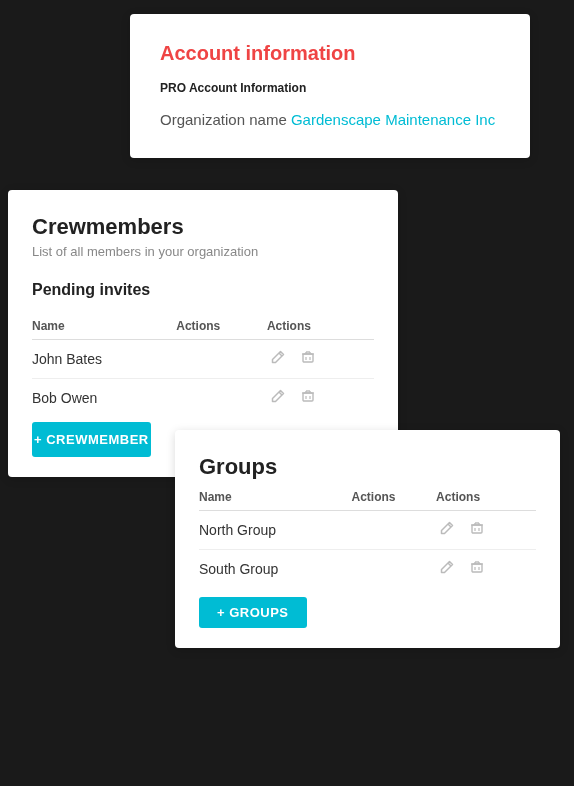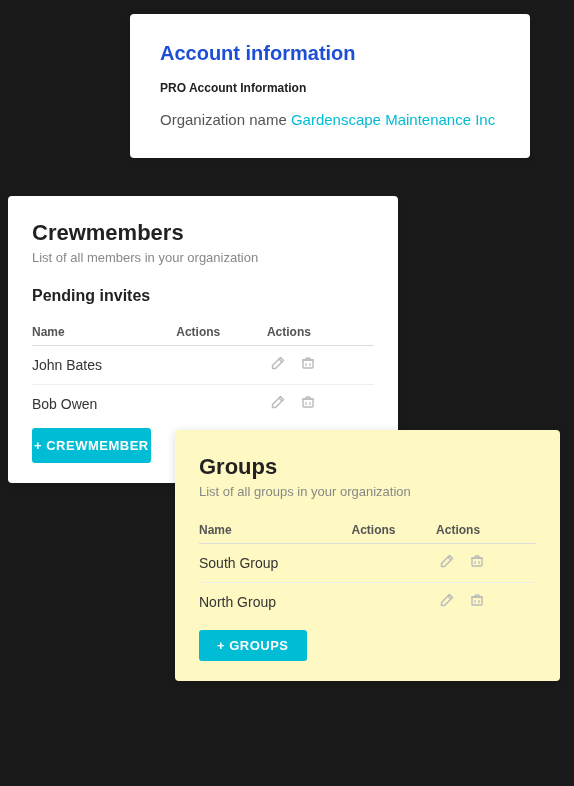--- a/index.html
+++ b/index.html
@@ -21,21 +21,21 @@
       background: #fff;
       border-radius: 4px;
       padding: 28px 30px 30px 30px;
       box-shadow: 0 2px 10px rgba(0,0,0,0.15);
       z-index: 1;
     }
 
     .account-card h1 {
       font-size: 20px;
       font-weight: 700;
-      color: #1d4ed8;
+      color: #ef4444;
       margin-bottom: 16px;
     }
 
     .account-card h2 {
       font-size: 12px;
       font-weight: 700;
       color: #222;
       margin-bottom: 16px;
     }
 
@@ -45,21 +45,21 @@
     }
 
     .account-card .org-link {
       color: #00bcd4;
       text-decoration: none;
     }
 
     
     .crew-card {
       position: absolute;
-      top: 196px;
+      top: 190px;
       left: 8px;
       width: 390px;
       background: #fff;
       border-radius: 4px;
       padding: 24px 24px 60px 24px;
       box-shadow: 0 2px 10px rgba(0,0,0,0.15);
       z-index: 2;
     }
 
     .crew-card h1 {
@@ -140,21 +140,21 @@
       cursor: pointer;
       text-transform: uppercase;
     }
 
     
     .groups-card {
       position: absolute;
       top: 430px;
       left: 175px;
       width: 385px;
-      background: #fef9c3;
+      background: #ffffff;
       border-radius: 4px;
       padding: 24px 24px 60px 24px;
       box-shadow: 0 2px 10px rgba(0,0,0,0.15);
       z-index: 2;
     }
 
     .groups-card h1 {
       font-size: 22px;
       font-weight: 700;
       color: #222;
@@ -253,53 +253,52 @@
         </div>
       </td>
     </tr>
       </tbody>
   </table>
   <button class="add-crew-btn">+ CREWMEMBER</button>
 </div>
 
 <div class="groups-card">
   <h1>Groups</h1>
-  <p class="subtitle">List of all groups in your organization</p>
   <table class="table">
     <thead>
       <tr>
         <th>Name</th>
         <th>Actions</th>
         <th class="th-actions">Actions</th>
       </tr>
     </thead>
     <tbody id="groups-tbody">
     <tr>
-      <td>South Group</td>
+      <td>North Group</td>
       <td></td>
       <td>
         <div class="actions-cell">
           <button class="icon-btn"><svg width="14" height="14" viewBox="0 0 14 14" fill="none" xmlns="http://www.w3.org/2000/svg">
     <path d="M9.5 1.5L12.5 4.5L4.5 12.5H1.5V9.5L9.5 1.5Z" stroke="#bbb" stroke-width="1.5" stroke-linejoin="round" fill="none"></path>
     <line x1="8" y1="3" x2="11" y2="6" stroke="#bbb" stroke-width="1.5"></line>
   </svg></button>
           <button class="icon-btn"><svg width="14" height="14" viewBox="0 0 14 14" fill="none" xmlns="http://www.w3.org/2000/svg">
     <rect x="2" y="4" width="10" height="8" rx="1" stroke="#bbb" stroke-width="1.4" fill="none"></rect>
     <line x1="1" y1="4" x2="13" y2="4" stroke="#bbb" stroke-width="1.4"></line>
     <line x1="5" y1="4" x2="5" y2="2" stroke="#bbb" stroke-width="1.4"></line>
     <line x1="9" y1="4" x2="9" y2="2" stroke="#bbb" stroke-width="1.4"></line>
     <line x1="5" y1="2" x2="9" y2="2" stroke="#bbb" stroke-width="1.4"></line>
     <line x1="5" y1="7" x2="5" y2="10" stroke="#bbb" stroke-width="1.2"></line>
     <line x1="9" y1="7" x2="9" y2="10" stroke="#bbb" stroke-width="1.2"></line>
   </svg></button>
         </div>
       </td>
     </tr>
         <tr>
-      <td>North Group</td>
+      <td>South Group</td>
       <td></td>
       <td>
         <div class="actions-cell">
           <button class="icon-btn"><svg width="14" height="14" viewBox="0 0 14 14" fill="none" xmlns="http://www.w3.org/2000/svg">
     <path d="M9.5 1.5L12.5 4.5L4.5 12.5H1.5V9.5L9.5 1.5Z" stroke="#bbb" stroke-width="1.5" stroke-linejoin="round" fill="none"></path>
     <line x1="8" y1="3" x2="11" y2="6" stroke="#bbb" stroke-width="1.5"></line>
   </svg></button>
           <button class="icon-btn"><svg width="14" height="14" viewBox="0 0 14 14" fill="none" xmlns="http://www.w3.org/2000/svg">
     <rect x="2" y="4" width="10" height="8" rx="1" stroke="#bbb" stroke-width="1.4" fill="none"></rect>
     <line x1="1" y1="4" x2="13" y2="4" stroke="#bbb" stroke-width="1.4"></line>

